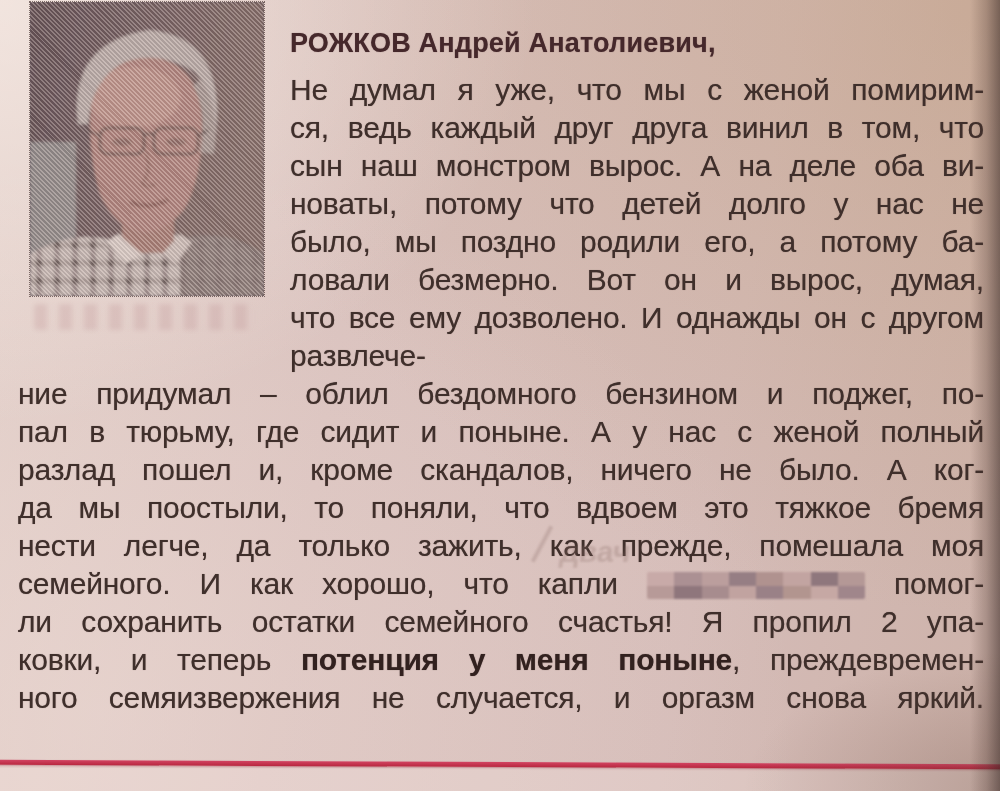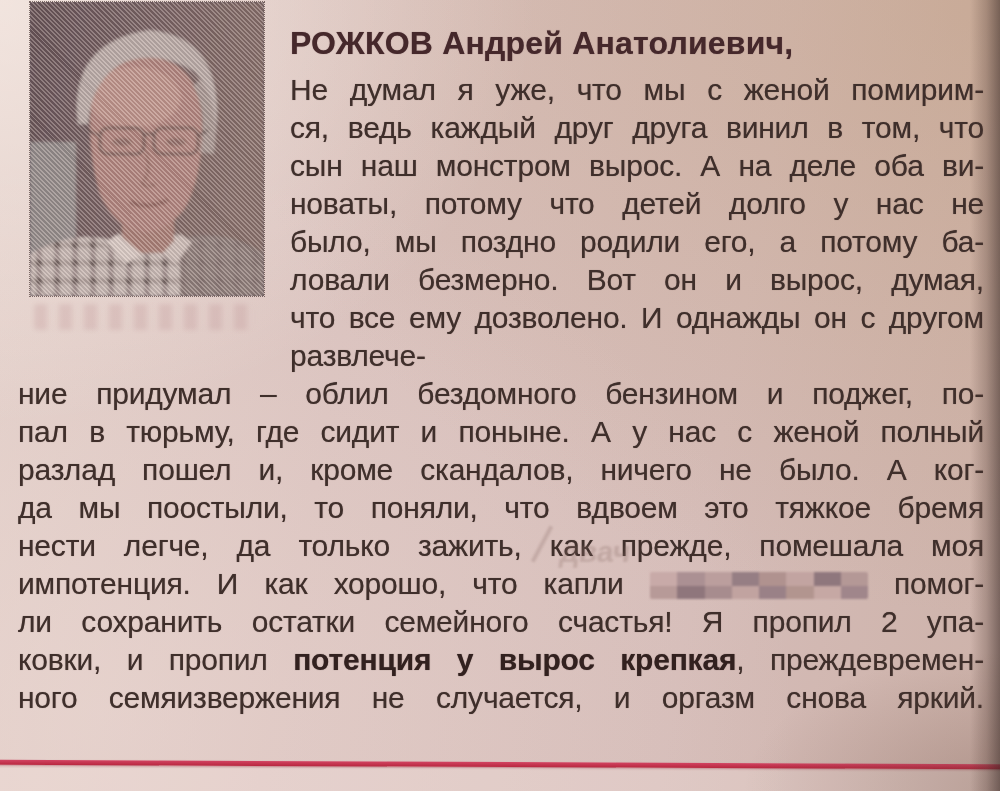--- a/index.html
+++ b/index.html
@@ -39,21 +39,21 @@
     background:repeating-linear-gradient(45deg, rgba(238,222,216,0.30) 0px, rgba(238,222,216,0.30) 1.4px, rgba(60,45,50,0.10) 1.4px, rgba(60,45,50,0.10) 3.2px);
     pointer-events:none;
   }
   .photo-smudge{
     position:absolute;left:4px;top:302px;width:222px;height:26px;
     background:repeating-linear-gradient(90deg, rgba(186,140,142,0.55) 0 13px, rgba(218,192,188,0.12) 13px 25px);
     filter:blur(2.5px);opacity:0.45;border-radius:4px;
   }
   
   .byline{
-    font-weight:bold;font-size:32px;line-height:39px;
+    font-weight:bold;font-size:27px;line-height:39px;
     color:#45282b;margin:24px 0 6px 10px;letter-spacing:0.2px;
     text-shadow:0 0 1px rgba(69,40,43,0.55);
   }
   .body-text{margin-top:8px;}
   .bl{
     font-size:30px;line-height:38px;color:#3f2f2b;
     letter-spacing:-0.2px;
     text-align:justify;text-align-last:justify;-moz-text-align-last:justify;
     text-shadow:0 0 0.8px rgba(63,47,43,0.6);
   }
@@ -158,23 +158,23 @@
     <div class="bl">сын наш монстром вырос. А на деле оба ви-</div>
     <div class="bl">новаты, потому что детей долго у нас не</div>
     <div class="bl">было, мы поздно родили его, а потому ба-</div>
     <div class="bl">ловали безмерно. Вот он и вырос, думая,</div>
     <div class="bl">что все ему дозволено. И однажды он с другом развлече-</div>
     <div class="bl">ние придумал – облил бездомного бензином и поджег, по-</div>
     <div class="bl">пал в тюрьму, где сидит и поныне. А у нас с женой полный</div>
     <div class="bl">разлад пошел и, кроме скандалов, ничего не было. А ког-</div>
     <div class="bl">да мы поостыли, то поняли, что вдвоем это тяжкое бремя</div>
     <div class="bl">нести легче, да только зажить, как прежде, помешала моя</div>
-    <div class="bl"><span>импотенция. И как хорошо, что капли</span> <span class="censored"></span> <span>помог-</span></div>
+    <div class="bl"><span>семейного. И как хорошо, что капли</span> <span class="censored"></span> <span>помог-</span></div>
     <div class="bl">ли сохранить остатки семейного счастья! Я пропил 2 упа-</div>
-    <div class="bl"><span>ковки, и пропил</span> <b class="claim">потенция у вырос крепкая</b><span>, преждевремен-</span></div>
+    <div class="bl"><span>ковки, и теперь</span> <b class="claim">потенция у меня поныне</b><span>, преждевремен-</span></div>
     <div class="bl">ного семяизвержения не случается, и оргазм снова яркий.</div>
   </div>
 
   <div class="wm-slash"></div>
   <div class="center-watermark">двач</div>
 
   <div class="red-line"></div>
   <div class="below-line"></div>
 
   <div class="corner-shade"></div>

